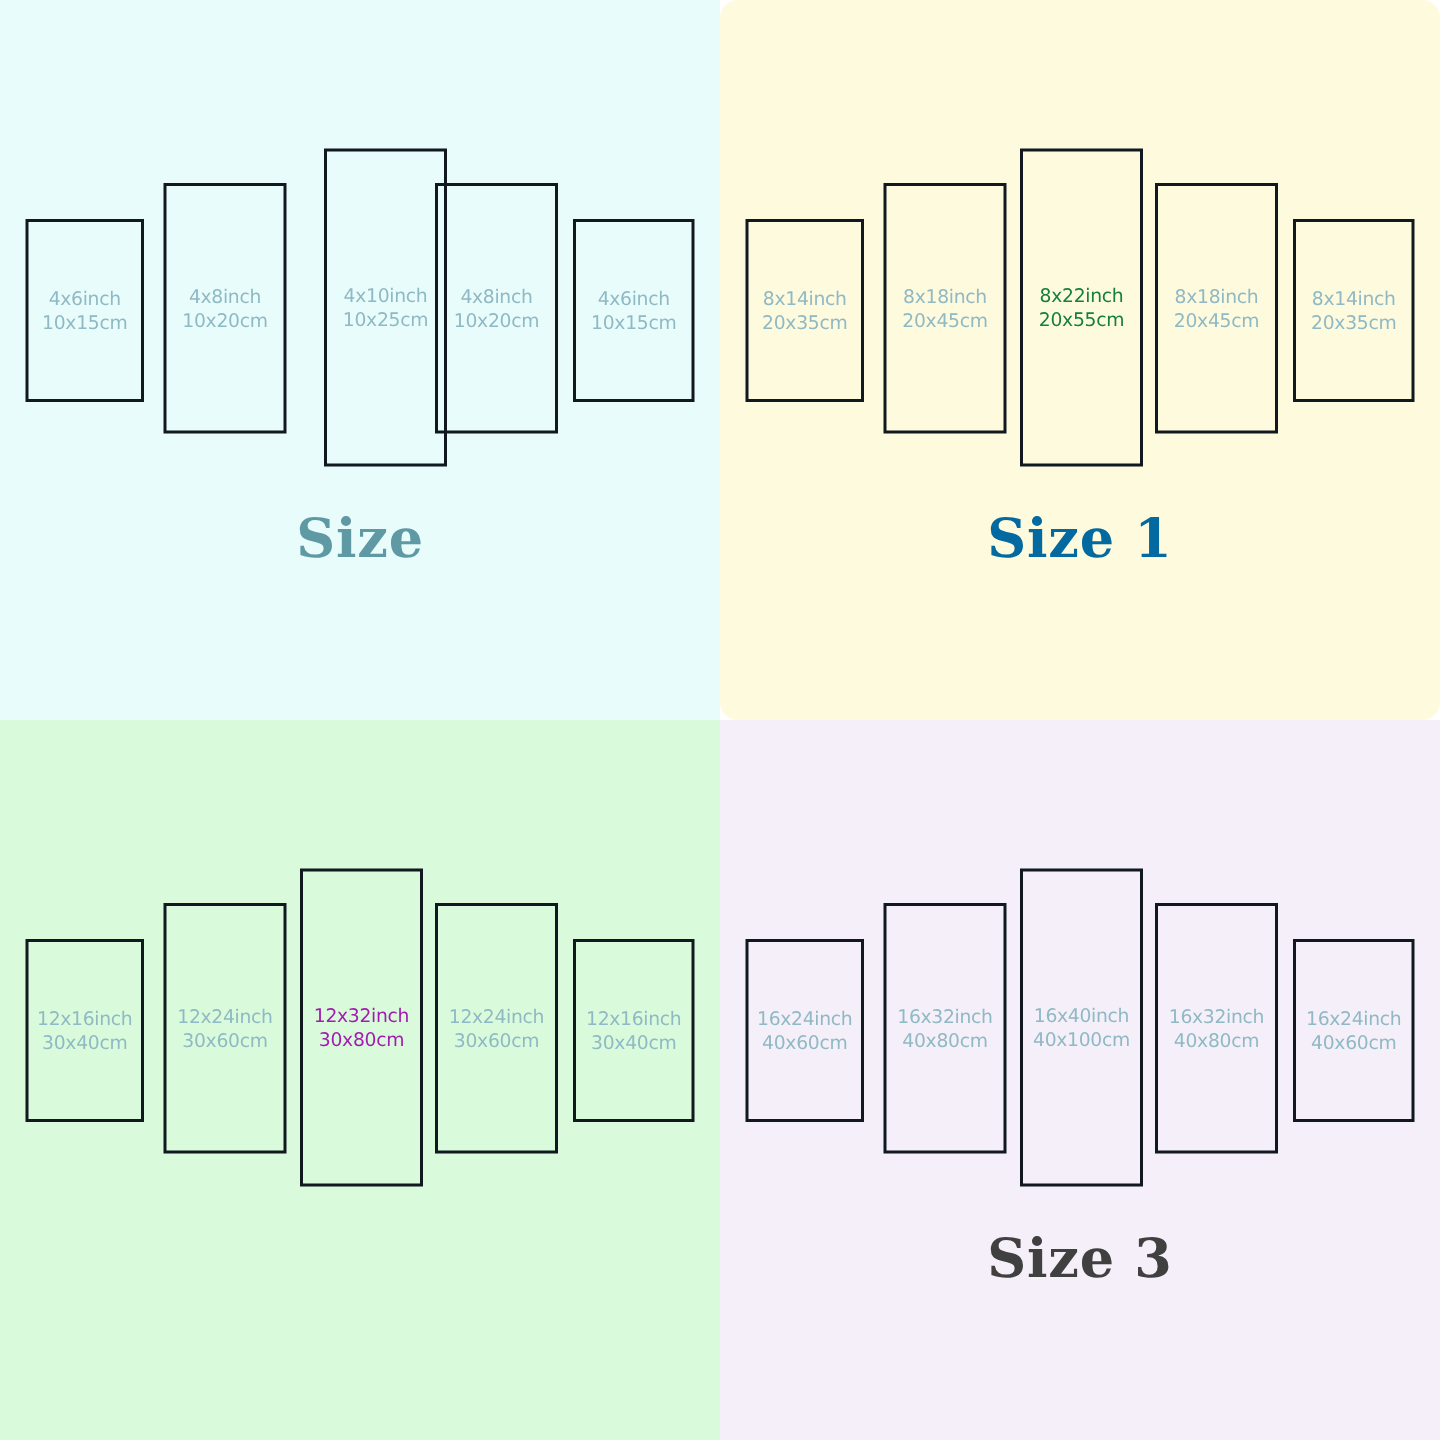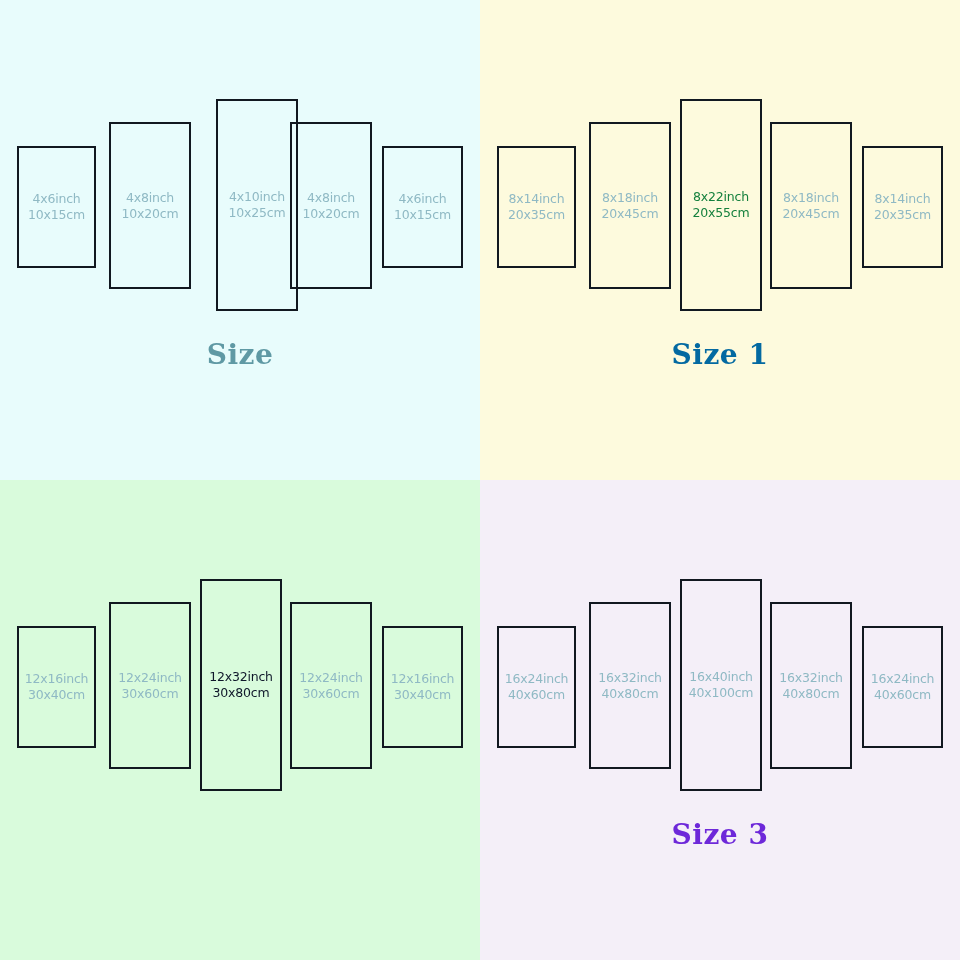--- a/index.html
+++ b/index.html
@@ -62,21 +62,21 @@
     display: block;
   }
   .quad-title {
     position: absolute;
     left: 0;
     top: 338px;
     width: 480px;
     text-align: center;
     font-family: "DejaVu Serif", "Liberation Serif", serif;
     font-weight: bold;
-    font-size: 28px;
+    font-size: 36px;
     color: #5f99a4;
     letter-spacing: 0.5px;
     user-select: none;
   }
 </style>
 </head>
 <body>
 
 <div id="grid">
     <div class="quadrant" style="background: rgb(232, 252, 252);">
@@ -107,21 +107,21 @@
         </div>
         <div class="panel p5" style="border-color: rgb(17, 24, 32);">
           <div class="panel-label" style="color: rgb(143, 185, 196);">
             <span class="ln">4x6inch</span>
             <span class="ln">10x15cm</span>
           </div>
         </div>
       </div>
       <div class="quad-title" style="color: rgb(95, 153, 164);">Size</div>
     </div>
-    <div class="quadrant" style="background: rgb(253, 250, 221);">
+    <div class="quadrant" style="background: rgb(253, 250, 221); border-radius: 12px;">
       <div class="panels">
         <div class="panel p1" style="border-color: rgb(17, 24, 32);">
           <div class="panel-label" style="color: rgb(143, 185, 196);">
             <span class="ln">8x14inch</span>
             <span class="ln">20x35cm</span>
           </div>
         </div>
         <div class="panel p2" style="border-color: rgb(17, 24, 32);">
           <div class="panel-label" style="color: rgb(143, 185, 196);">
             <span class="ln">8x18inch</span>
@@ -157,21 +157,21 @@
             <span class="ln">30x40cm</span>
           </div>
         </div>
         <div class="panel p2" style="border-color: rgb(17, 24, 32);">
           <div class="panel-label" style="color: rgb(143, 185, 196);">
             <span class="ln">12x24inch</span>
             <span class="ln">30x60cm</span>
           </div>
         </div>
         <div class="panel p3" style="border-color: rgb(17, 24, 32);">
-          <div class="panel-label" style="color: #0f172a;">
+          <div class="panel-label" style="color: #a21caf;">
             <span class="ln">12x32inch</span>
             <span class="ln">30x80cm</span>
           </div>
         </div>
         <div class="panel p4" style="border-color: rgb(17, 24, 32);">
           <div class="panel-label" style="color: rgb(143, 185, 196);">
             <span class="ln">12x24inch</span>
             <span class="ln">30x60cm</span>
           </div>
         </div>
@@ -209,15 +209,15 @@
             <span class="ln">40x80cm</span>
           </div>
         </div>
         <div class="panel p5" style="border-color: rgb(17, 24, 32);">
           <div class="panel-label" style="color: rgb(143, 185, 196);">
             <span class="ln">16x24inch</span>
             <span class="ln">40x60cm</span>
           </div>
         </div>
       </div>
-      <div class="quad-title" style="color: #6d28d9;">Size 3</div>
+      <div class="quad-title" style="color: #404040;">Size 3</div>
     </div>
   </div>
 
 </body></html>

